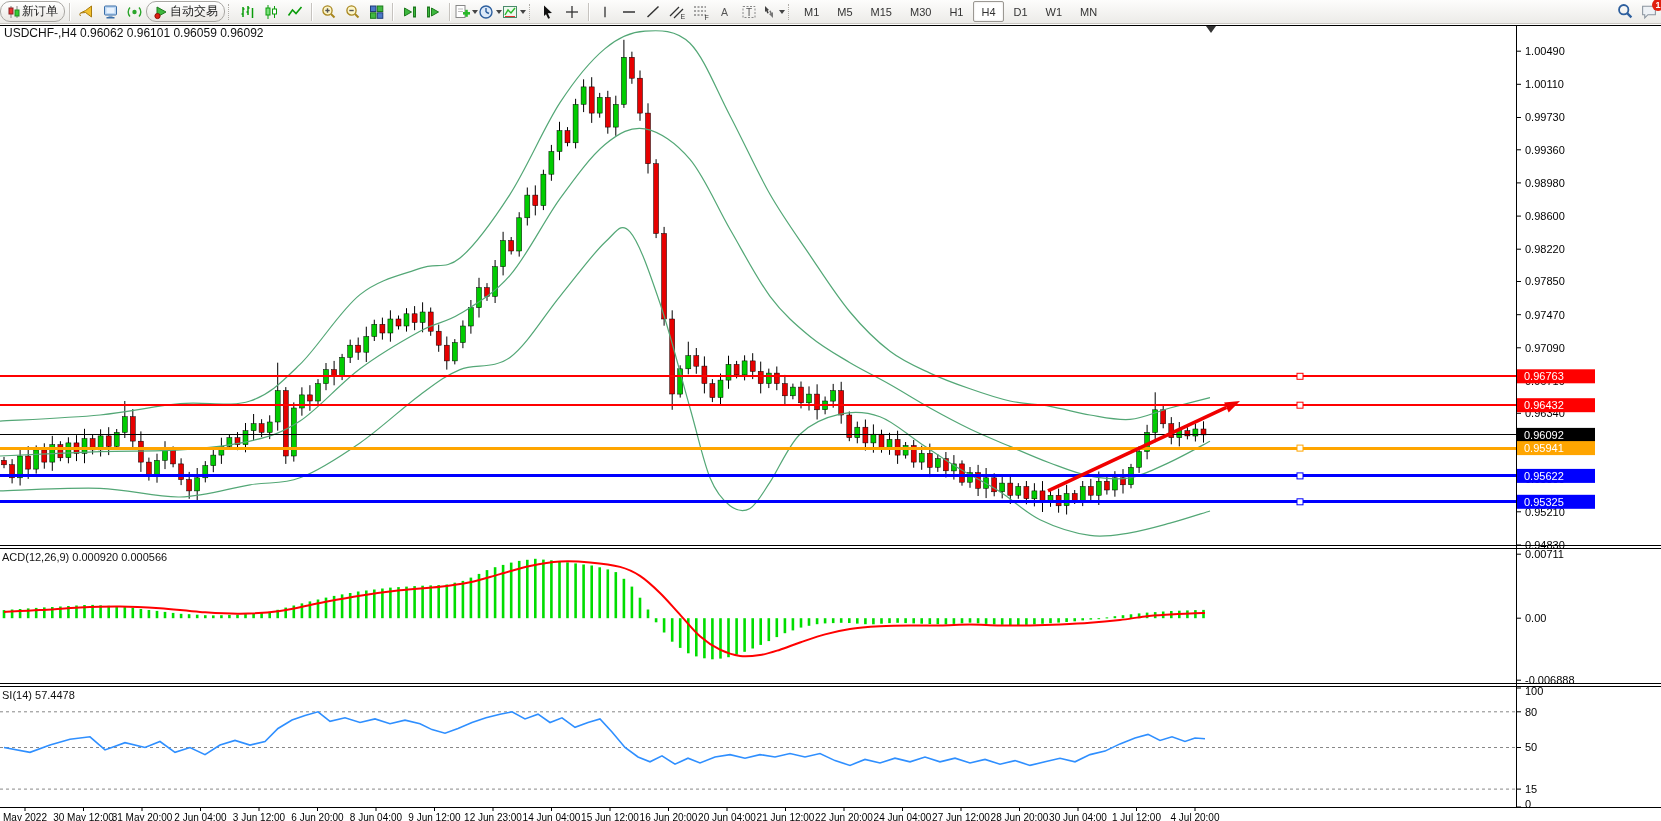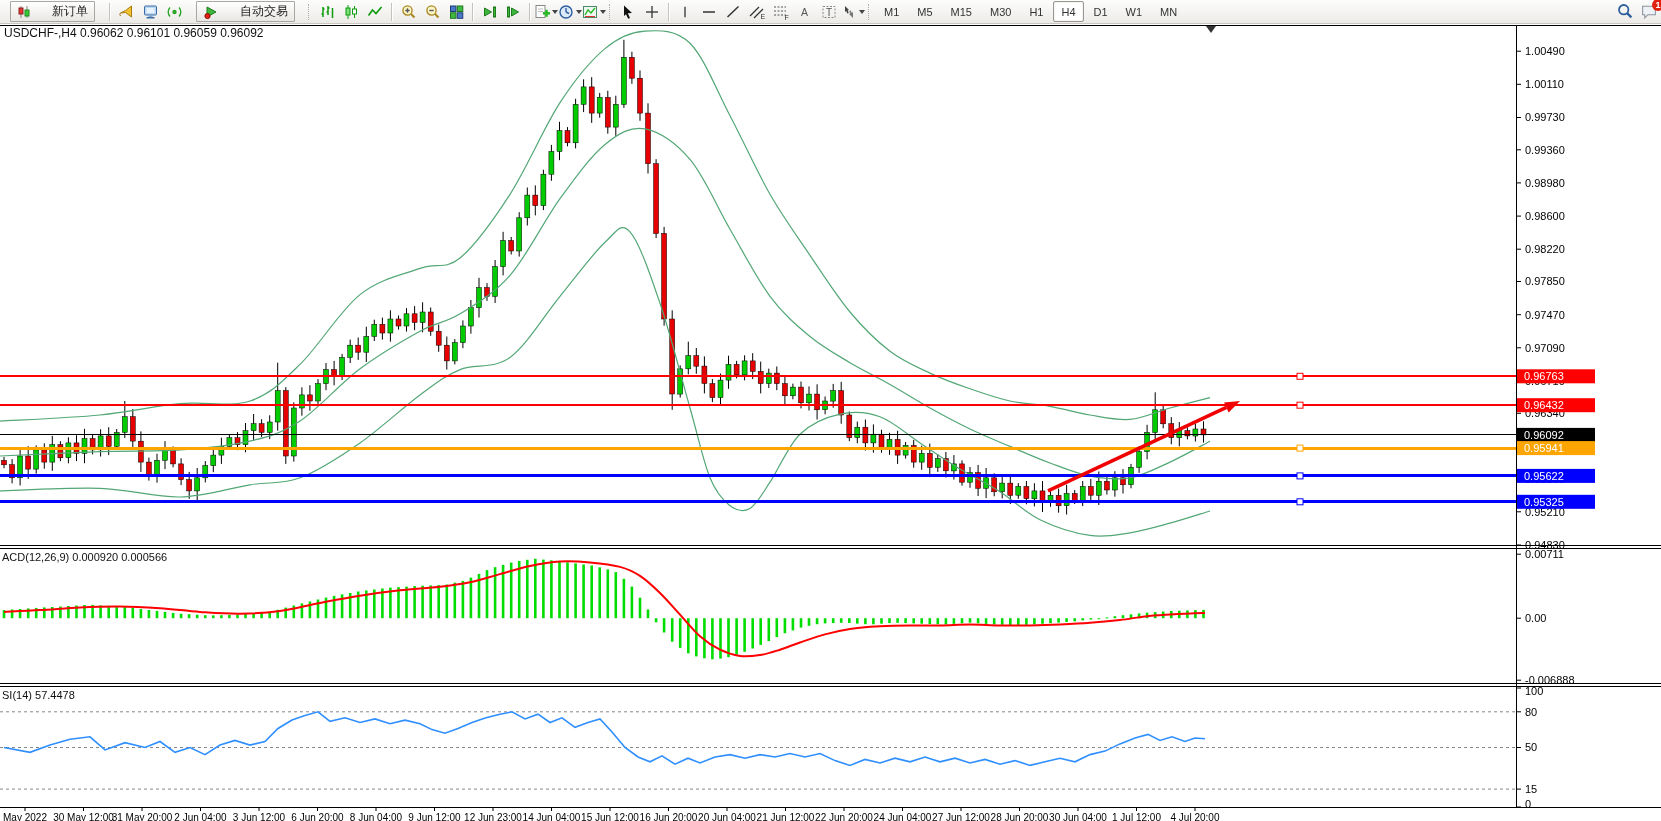--- a/index.html
+++ b/index.html
@@ -2,23 +2,23 @@
 <html><head>
 <meta charset="utf-8">
 <style>
   html,body{margin:0;padding:0;background:#fff;}
   body{font-family:"Liberation Sans","DejaVu Sans",sans-serif;}
   #app{position:relative;width:1661px;height:821px;background:#fff;overflow:hidden;}
   
   #toolbar{position:absolute;left:0;top:0;width:1661px;height:23px;
     background:linear-gradient(#fdfdfc,#ecebe8);border-bottom:1px solid #c9c6c1;
     display:flex;align-items:center;z-index:5;font-size:12px;color:#222;}
-  .tb-btn{height:19px;display:inline-flex;align-items:center;gap:21px;padding:0 6px;
-    border:1px solid #a9a7a3;border-radius:1px;background:linear-gradient(#ffffff,#e9e7e3);
-    margin:0 10px;white-space:nowrap;cursor:default;}
+  .tb-btn{height:19px;display:inline-flex;align-items:center;gap:1px;padding:0 6px;
+    border:1px solid #a9a7a3;border-radius:10px;background:linear-gradient(#ffffff,#e9e7e3);
+    margin:0 0;white-space:nowrap;cursor:default;}
   .tb-ic{width:20px;height:19px;display:inline-flex;align-items:center;justify-content:center;
     border:1px solid transparent;border-radius:2px;margin:0 1px;position:relative;}
   .tb-sep{width:1px;height:18px;background:#c6c3bf;box-shadow:1px 0 0 #ffffff;margin:0 4px;}
   .tb-grip{width:3px;height:16px;border-left:1px dotted #b0ada8;margin:0 3px;}
   .caret{width:0;height:0;border-left:3px solid transparent;border-right:3px solid transparent;
     border-top:4px solid #444;margin-left:2px;}
   .tf-btn{height:19px;display:inline-flex;align-items:center;padding:0 7px;font-size:11px;
     color:#333;border:1px solid transparent;border-radius:2px;margin:12px 1px;}
   .tf-btn.active{background:#fff;border:1px solid #9b9893;box-shadow:inset 0 0 2px #d8d5d0;}
   .tb-spacer{flex:1;}

